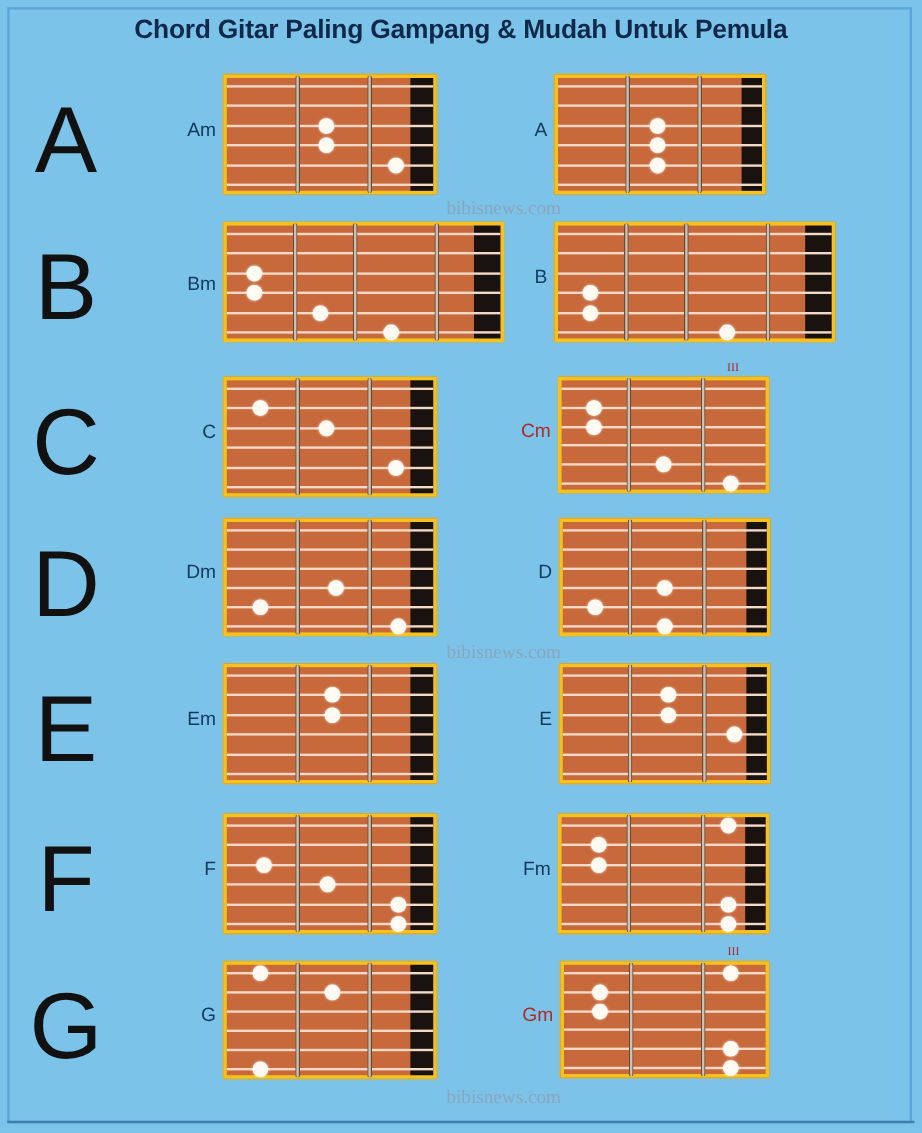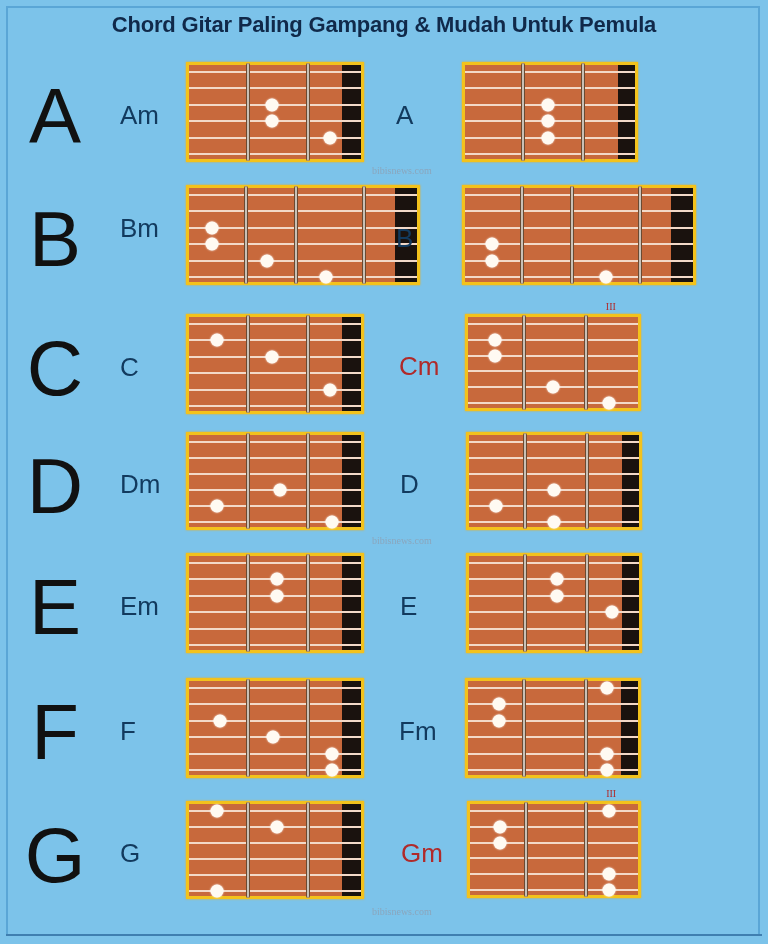--- a/index.html
+++ b/index.html
@@ -1,29 +1,29 @@
 <!DOCTYPE html>
 <html><head>
 <meta charset="utf-8">
 <style>
   html,body{margin:0;padding:0;}
   body{width:768px;height:944px;background:#7cc3ea;position:relative;overflow:hidden;font-family:"Liberation Sans",sans-serif;}
   .frame{position:absolute;left:6px;top:6px;width:754px;height:930px;border:2px solid #5aa6d6;box-sizing:border-box;}
   .bottom-line{position:absolute;left:6px;right:6px;top:934px;height:2px;background:#3f7fb0;}
   .title{position:absolute;left:0;top:12px;width:768px;text-align:center;font-weight:bold;font-size:22px;color:#10294a;letter-spacing:-0.2px;}
   .big{position:absolute;left:20px;width:70px;text-align:center;font-size:78px;color:#111;line-height:1;}
-  .label{position:absolute;font-size:26px;color:#123a5e;text-align:left;width:60px;}
+  .label{position:absolute;font-size:16px;color:#123a5e;text-align:right;width:60px;}
   .label.red{color:#b02a2a;}
   .board{position:absolute;background:#c8693c;border:3px solid #f3c21c;box-sizing:border-box;box-shadow:0 0 2px #e8b020;}
   .board .str{position:absolute;left:0;right:0;height:2px;background:#f3d9c8;}
   .board .fret{position:absolute;top:-2px;bottom:-2px;width:4px;background:#c9c0b6;border-left:1px solid #6b4a32;border-right:1px solid #6b4a32;border-radius:3px;box-sizing:border-box;}
   .board .nut{position:absolute;top:0;bottom:0;right:0;background:#1a120e;}
   .board .dot{position:absolute;width:13px;height:13px;border-radius:50%;background:#fffaf2;box-shadow:0 0 2px #fff;transform:translate(-50%,-50%);}
   .roman{position:absolute;font-size:10px;color:#b02a2a;font-family:"Liberation Serif",serif;text-align:center;}
-  .wm{position:absolute;font-size:10px;color:#8aa6bd;font-family:"Liberation Serif",serif;}
+  .wm{position:absolute;font-size:16px;color:#8aa6bd;font-family:"Liberation Serif",serif;}
 </style>
 </head>
 <body>
 
 <div class="frame"></div>
 <div class="bottom-line"></div>
 <div class="title">Chord Gitar Paling Gampang &amp; Mudah Untuk Pemula</div>
 <div id="chart">
     <div class="big" style="top: 77px;">A</div>
     <div class="label" style="left: 120px; top: 100px;">Am</div>
@@ -50,21 +50,21 @@
       <div class="str" style="top: 55.2px;"></div>
       <div class="str" style="top: 71.6px;"></div>
       <div class="str" style="top: 88px;"></div>
       <div class="fret" style="left: 56.1px;"></div>
       <div class="fret" style="left: 115.6px;"></div>
       <div class="dot" style="left: 83.3px; top: 39.8px;"></div>
       <div class="dot" style="left: 83.3px; top: 56.2px;"></div>
       <div class="dot" style="left: 83.3px; top: 72.6px;"></div>
     </div>
     <div class="big" style="top: 200px;">B</div>
-    <div class="label" style="left: 120px; top: 213px;">Bm</div>
+    <div class="label" style="left: 120px; top: 229px;">Bm</div>
     <div class="board" style="left: 186px; top: 185px; width: 234px; height: 100px;">
       <div class="nut" style="width: 22px;"></div>
       <div class="str" style="top: 6px;"></div>
       <div class="str" style="top: 22.4px;"></div>
       <div class="str" style="top: 38.8px;"></div>
       <div class="str" style="top: 55.2px;"></div>
       <div class="str" style="top: 71.6px;"></div>
       <div class="str" style="top: 88px;"></div>
       <div class="fret" style="left: 54.72px;"></div>
       <div class="fret" style="left: 104.88px;"></div>

